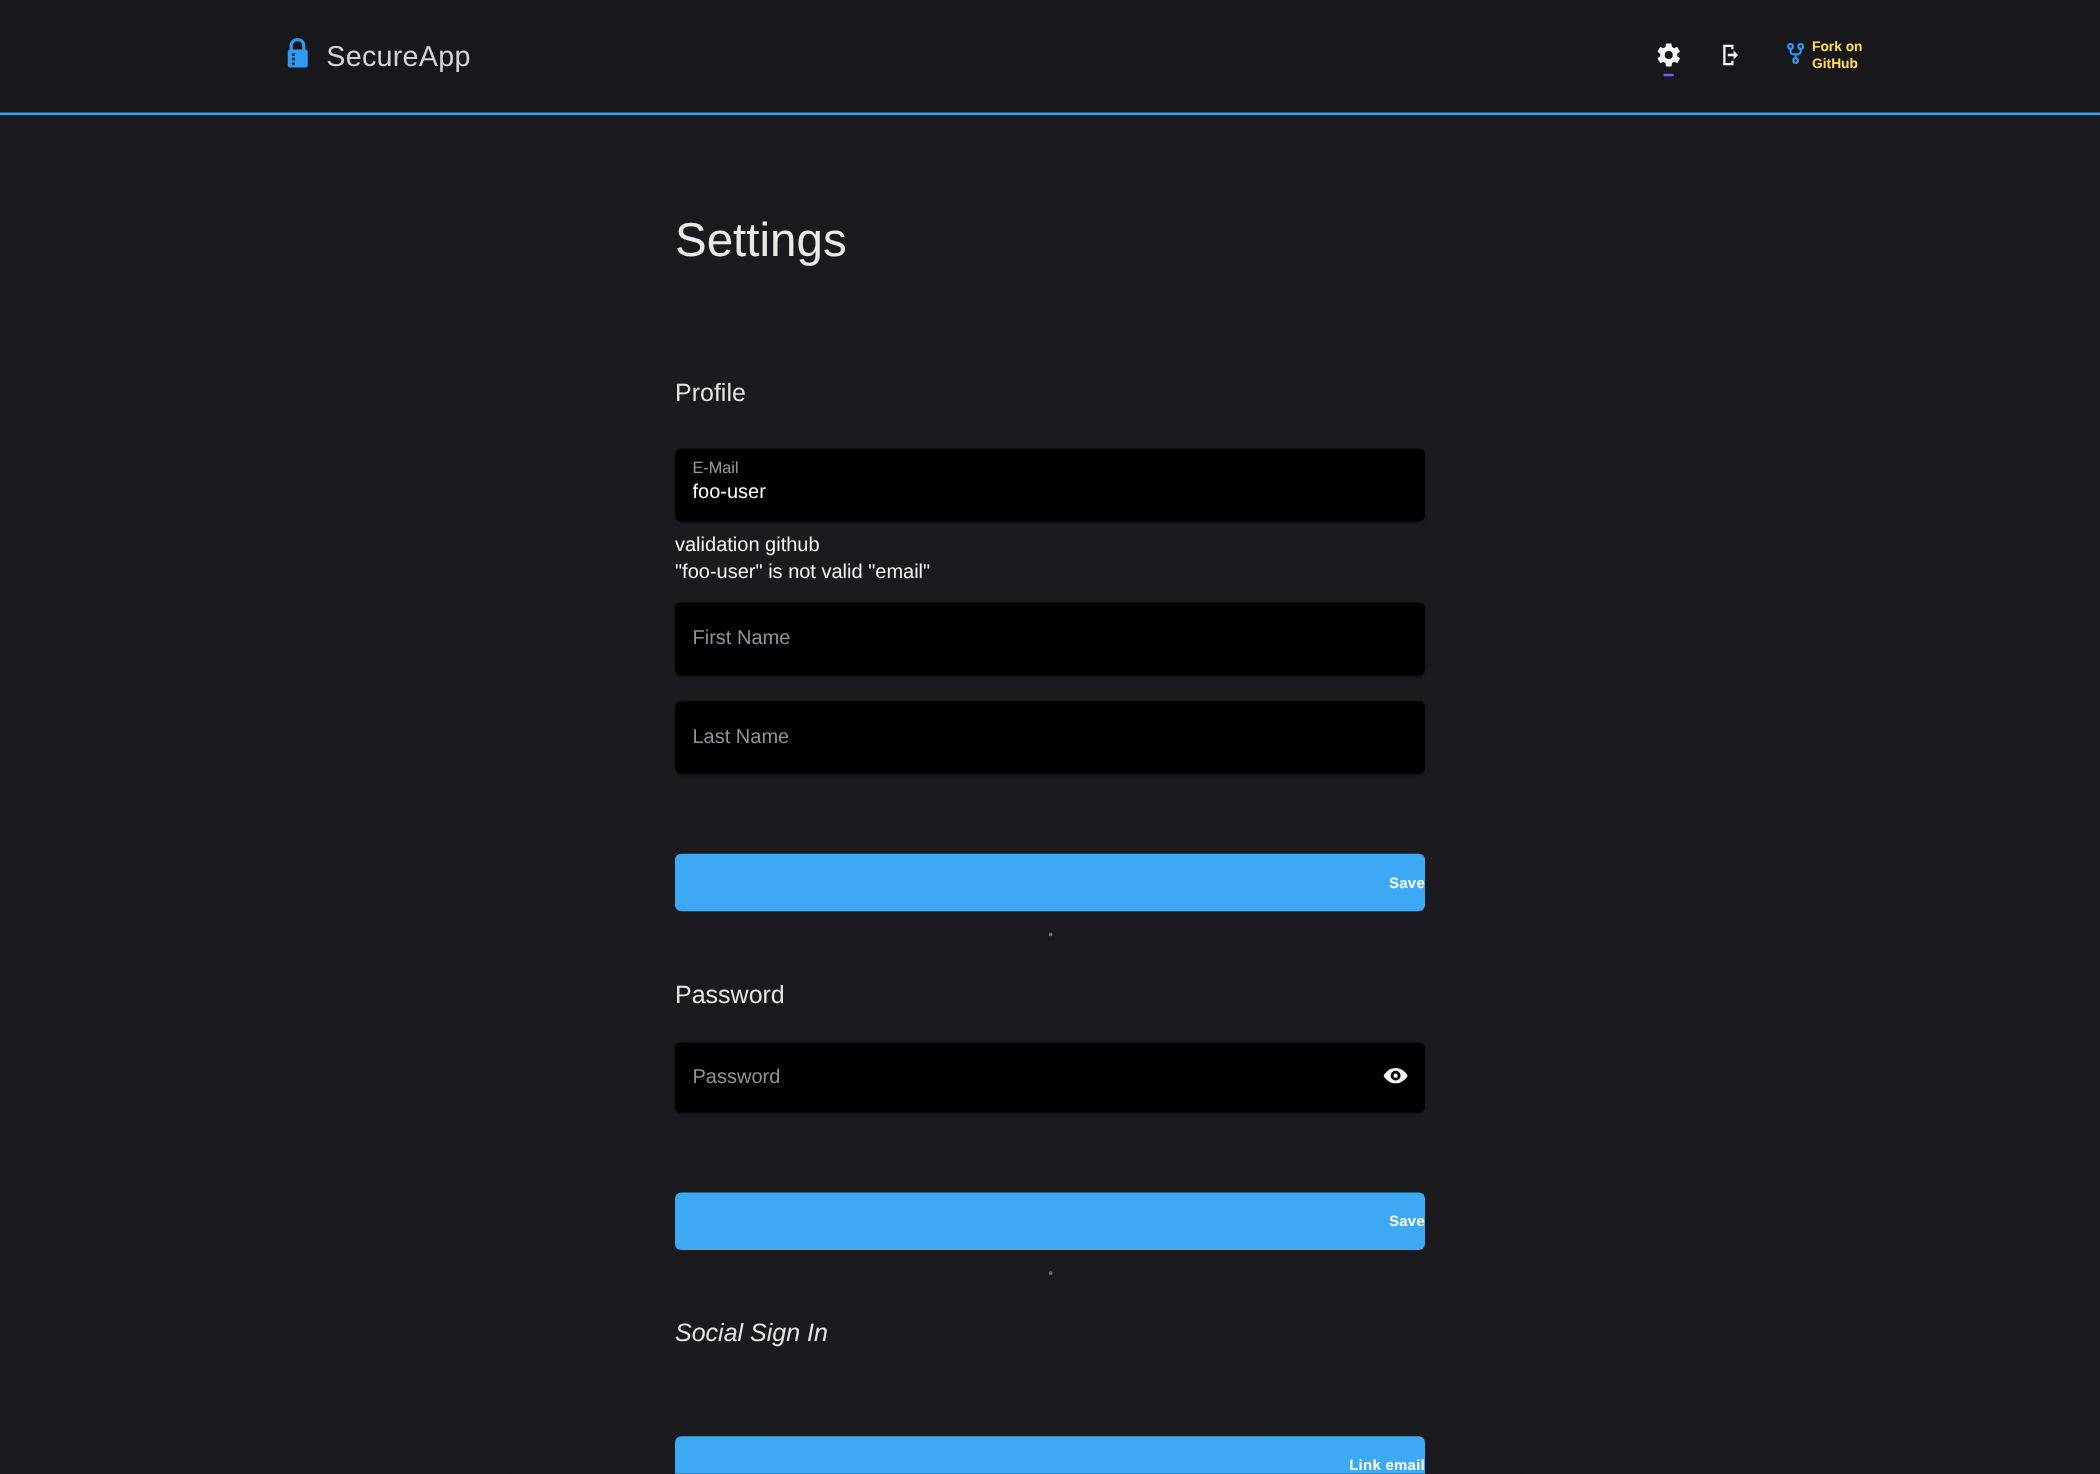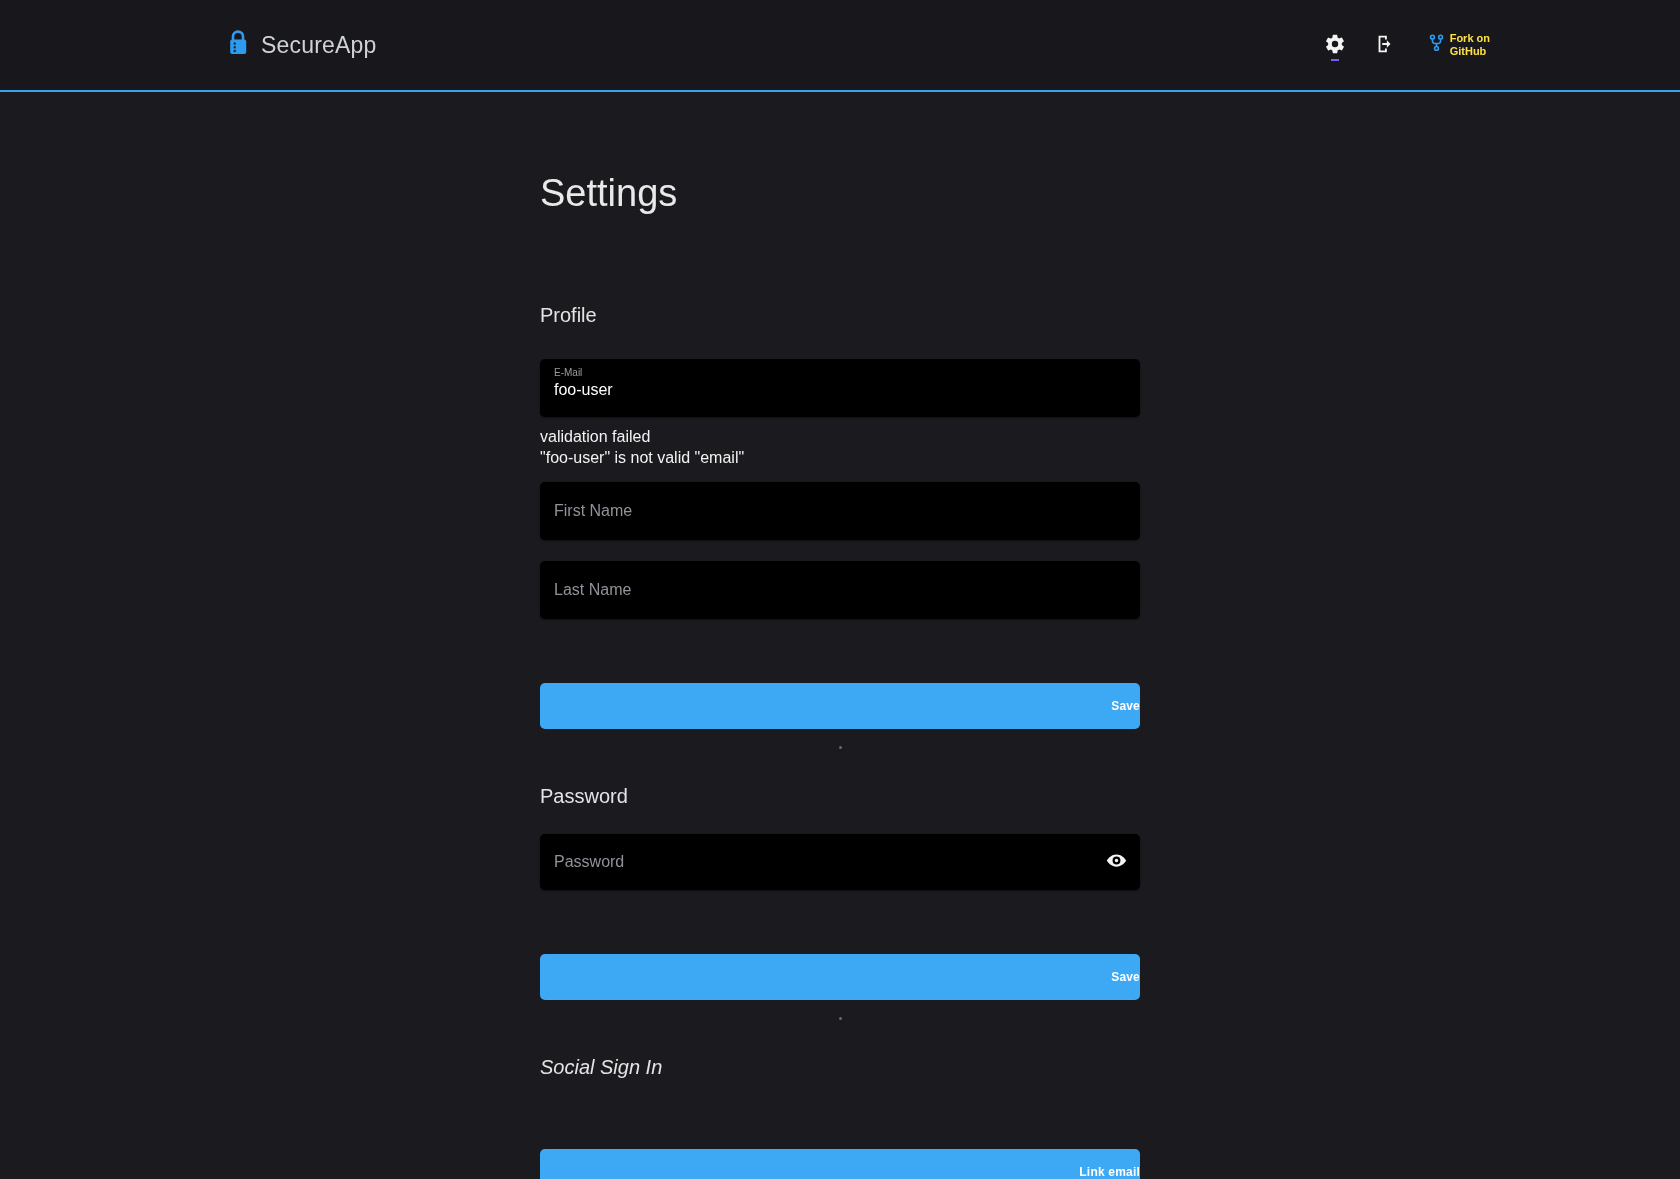--- a/index.html
+++ b/index.html
@@ -62,21 +62,21 @@
   
   .field {
     position: relative;
     width: 100%;
     height: 58px;
     background: #000;
     border-radius: 5px;
     box-shadow: 0 1px 2px rgba(0,0,0,0.5);
   }
   .field-email { margin-top: 32px; display: flex; flex-direction: column; justify-content: flex-start; padding: 7px 14px 0; }
-  .field-label { font-size: 10px; color: #9a9da1; line-height: 1.3; }
+  .field-label { font-size: 13px; color: #9a9da1; line-height: 1.3; }
   .field-email input {
     background: transparent; border: none; outline: none;
     color: #ffffff; font-size: 16px; font-weight: 500;
     font-family: "Liberation Sans", sans-serif;
     padding: 2px 0 0; width: 100%;
   }
   .field-plain { margin-top: 14px; }
   .field-plain input {
     width: 100%; height: 100%;
     background: transparent; border: none; outline: none;
@@ -186,21 +186,21 @@
   <h1 class="page-title">Settings</h1>
 
   <h2 class="section-heading h-profile">Profile</h2>
 
   <div class="field field-email">
     <span class="field-label">E-Mail</span>
     <input type="text" value="foo-user" style="">
   </div>
 
   <div class="validation-msg">
-    <div>validation failed</div>
+    <div>validation github</div>
     <div>"foo-user" is not valid "email"</div>
   </div>
 
   <div class="field field-plain">
     <input type="text" placeholder="First Name" style="">
   </div>
 
   <div class="field field-plain field-lastname">
     <input type="text" placeholder="Last Name" style="">
   </div>

